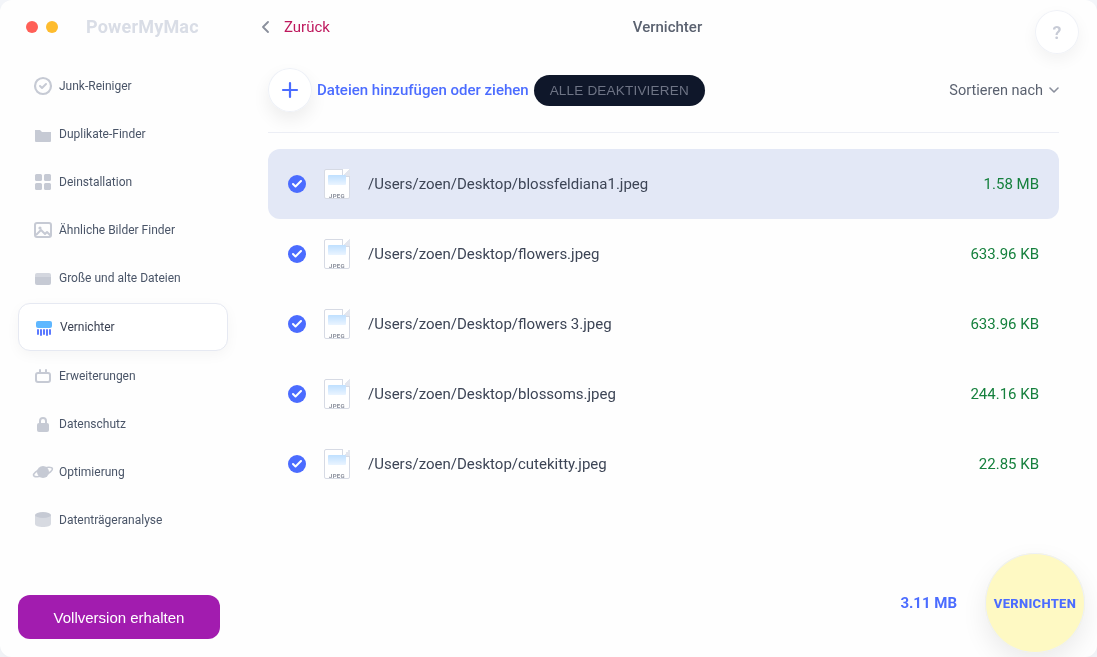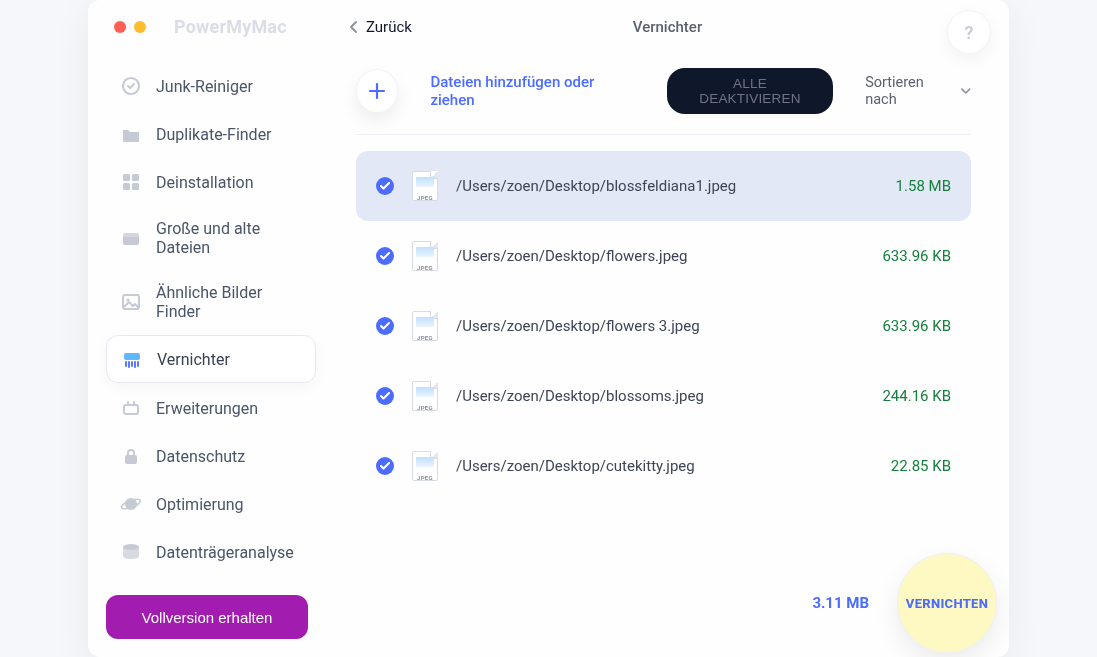--- a/index.html
+++ b/index.html
@@ -5,21 +5,21 @@
   * { box-sizing: border-box; margin: 0; padding: 0; }
   body {
     font-family: -apple-system, BlinkMacSystemFont, "Segoe UI", Roboto, Helvetica, Arial, sans-serif;
     background: #f5f7fb;
     display: flex;
     justify-content: center;
     align-items: center;
     min-height: 100vh;
   }
   .window {
-    width: 921px;
+    width: 1097px;
     height: 657px;
     background: #fefefe;
     border-radius: 12px;
     box-shadow: 0 10px 40px rgba(0,0,0,0.06);
     display: flex;
     overflow: hidden;
     position: relative;
   }
   
   .sidebar {
@@ -50,25 +50,25 @@
   .nav {
     display:flex;
     flex-direction:column;
     gap:2px;
     padding: 0 10px 0 18px;
     margin-top:8px;
   }
   .nav-item {
     display:flex;
     align-items:center;
-    gap:14px;
+    gap:5px;
     padding:12px 14px;
     border-radius:12px;
     color:#4a5568;
-    font-size:16px;
+    font-size:12px;
     cursor:pointer;
   }
   .nav-item .nav-icon { width:22px; height:22px; display:flex;align-items:center;justify-content:center; color:#c6cad4;}
   .nav-item.active {
     background:#fff;
     border:1px solid #e6e9f2;
     box-shadow: 0 4px 14px rgba(0,0,0,0.04);
     color:#3a4152;
   }
   .spacer { flex:1; }
@@ -94,22 +94,22 @@
   .header {
     height:54px;
     display:flex;
     align-items:center;
     position:relative;
     padding: 0 24px;
   }
   .back {
     display:flex;
     align-items:center;
-    gap:8px;
-    color:#0f172a;
+    gap:14px;
+    color:#be185d;
     font-size:15px;
     cursor:pointer;
   }
   .page-title {
     position:absolute;
     left:50%;
     transform:translateX(-50%);
     color:#5b6270;
     font-size:15px;
     font-weight:500;
@@ -125,21 +125,21 @@
     color:#c7cbd6;
     font-size:18px;
     font-weight:600;
     cursor:pointer;
   }
 
   .toolbar {
     display:flex;
     align-items:center;
     padding: 14px 38px 14px 30px;
-    gap:32px;
+    gap:5px;
   }
   .add-btn {
     width:44px;height:44px;border-radius:50%;
     background:#fff;
     box-shadow:0 8px 18px rgba(0,0,0,0.07), inset 0 0 0 1px #eef1f7;
     display:flex;align-items:center;justify-content:center;
     cursor:pointer;
   }
   .add-text {
     color:#4b6cff;
@@ -296,35 +296,35 @@
               <rect x="12" y="3" width="7" height="7" rx="1.5" fill="#c6cad4"></rect>
               <rect x="3" y="12" width="7" height="7" rx="1.5" fill="#c6cad4"></rect>
               <rect x="12" y="12" width="7" height="7" rx="1.5" fill="#c6cad4"></rect>
             </svg>
           </span>
           <span>Deinstallation</span>
         </div>
         <div class="nav-item">
           <span class="nav-icon">
             <svg width="22" height="22" viewBox="0 0 22 22">
-              <rect x="3" y="6" width="16" height="12" rx="2" fill="#c6cad4"></rect>
-              <rect x="3" y="6" width="16" height="4" fill="#fff" opacity=".25"></rect>
-            </svg>
-          </span>
-          <span>Große und alte Dateien</span>
-        </div>
-        <div class="nav-item">
-          <span class="nav-icon">
-            <svg width="22" height="22" viewBox="0 0 22 22">
               <rect x="3" y="4" width="16" height="14" rx="2" fill="none" stroke="#c6cad4" stroke-width="2"></rect>
               <circle cx="8" cy="9" r="1.6" fill="#c6cad4"></circle>
               <path d="M4 16l5-5 4 4 2-2 4 4" fill="none" stroke="#c6cad4" stroke-width="2" stroke-linejoin="round"></path>
             </svg>
           </span>
           <span>Ähnliche Bilder Finder</span>
+        </div>
+        <div class="nav-item">
+          <span class="nav-icon">
+            <svg width="22" height="22" viewBox="0 0 22 22">
+              <rect x="3" y="6" width="16" height="12" rx="2" fill="#c6cad4"></rect>
+              <rect x="3" y="6" width="16" height="4" fill="#fff" opacity=".25"></rect>
+            </svg>
+          </span>
+          <span>Große und alte Dateien</span>
         </div>
         <div class="nav-item active">
           <span class="nav-icon">
             <svg width="22" height="22" viewBox="0 0 22 22">
               <rect x="3" y="5" width="16" height="7" rx="2" fill="#5fb7ff"></rect>
               <path d="M5 14v4M8 14v5M11 14v4M14 14v5M17 14v4" stroke="#4b6cff" stroke-width="1.8" stroke-linecap="round"></path>
             </svg>
           </span>
           <span>Vernichter</span>
         </div>

